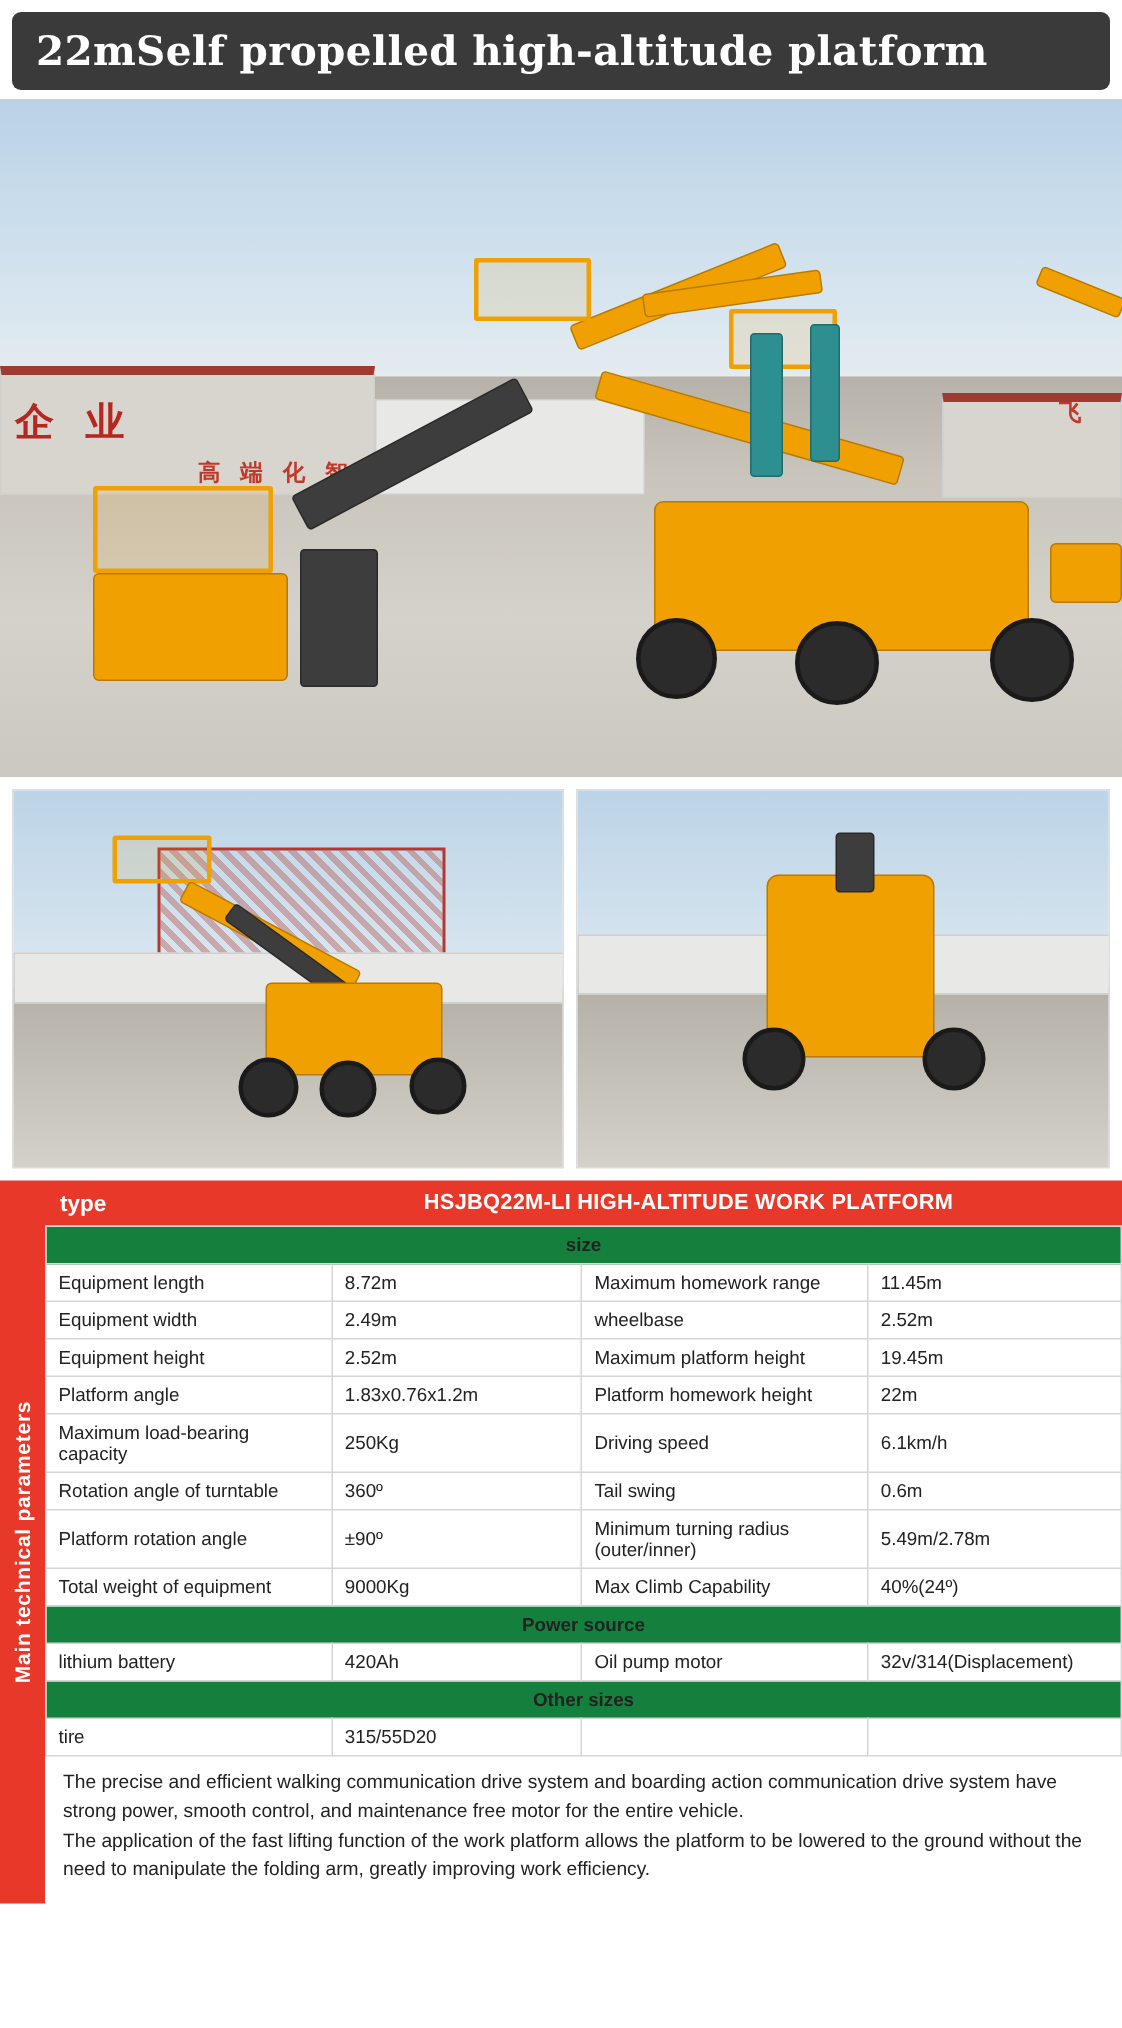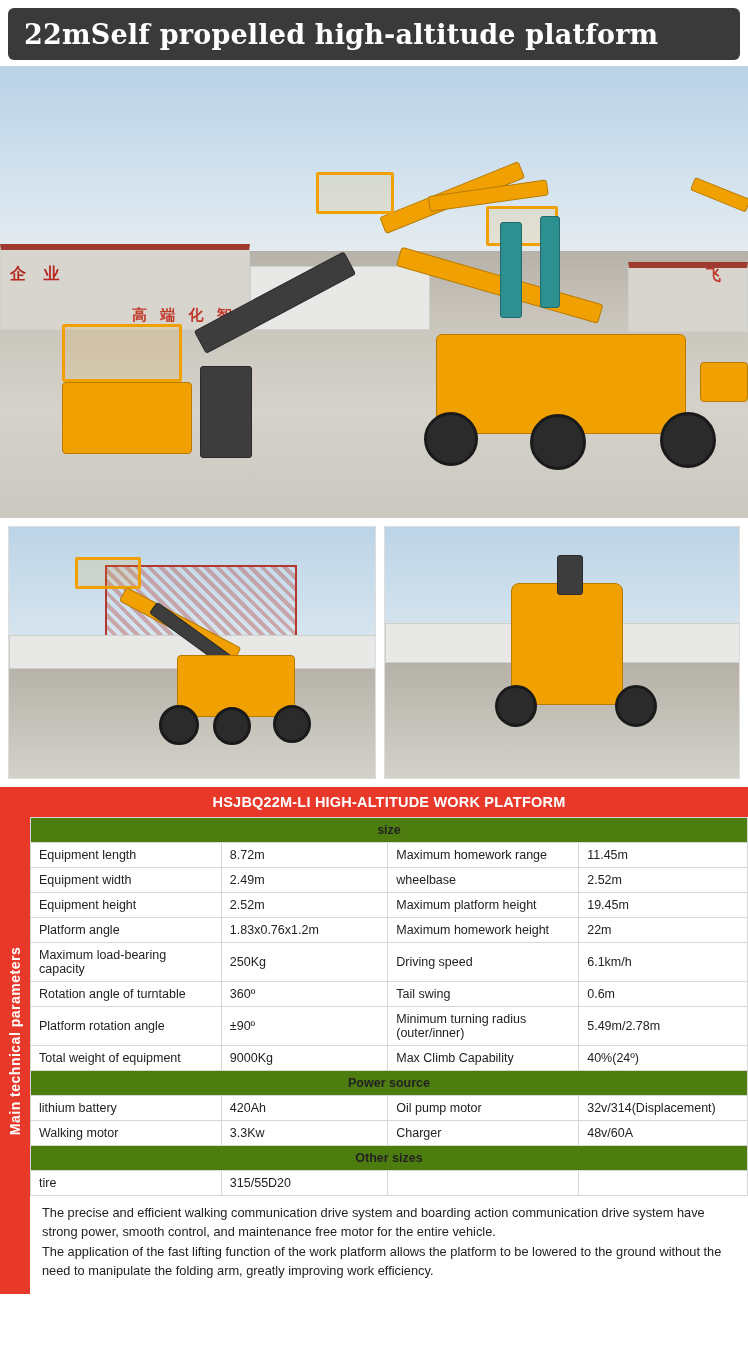--- a/index.html
+++ b/index.html
@@ -56,21 +56,21 @@
     position: absolute;
     background: #e8e8e6;
     border: 1px solid #cfcfcb;
   }
   .bld.red-roof { background: #d8d5cf; border-top: 6px solid #9f3a30; }
   .bld-sign {
     position: absolute;
     color: #b5271f;
     font-family: "DejaVu Sans", sans-serif;
     font-weight: bold;
-    font-size: 16px;
+    font-size: 26px;
     letter-spacing: 6px;
     white-space: nowrap;
   }
   .bld-sign.small { font-size: 15px; letter-spacing: 4px; color: #c0392b; }
   .boom {
     position: absolute;
     background: #f0a000;
     border: 1px solid #b87b00;
     border-radius: 3px;
     transform-origin: left bottom;
@@ -183,21 +183,21 @@
   table.spec td {
     border: 1px solid #d6d6d6;
     padding: 5px 8px;
     height: 22px;
     vertical-align: middle;
   }
   td.group {
     text-align: center;
     font-weight: bold;
     font-size: 12.5px;
-    background: #4d7c0f;
+    background: #15803d;
     color: #222222;
   }
   td.k { width: 192px; }
   td.v { width: 167px; }
   td.k2 { width: 192px; }
   td.v2 { width: 169px; }
 
   .notes {
     padding: 8px 10px 12px 12px;
     font-size: 12.8px;
@@ -278,20 +278,21 @@
     </div>
   </div>
 
   <div class="spec-wrap">
     <div class="side-label">
       <span>Main technical parameters</span>
     </div>
 
     <div class="spec-body">
       <div class="type-row">
+        <div class="type-key">type</div>
         <div class="type-val">HSJBQ22M-LI HIGH-ALTITUDE WORK PLATFORM</div>
       </div>
 
       <table class="spec">
         <tbody>
           <tr>
             <td class="group" colspan="4">size</td>
           </tr>
 
           <tr>
@@ -308,21 +309,21 @@
           </tr>
           <tr>
             <td class="k">Equipment height</td>
             <td class="v">2.52m</td>
             <td class="k2">Maximum platform height</td>
             <td class="v2">19.45m</td>
           </tr>
           <tr>
             <td class="k">Platform angle</td>
             <td class="v">1.83x0.76x1.2m</td>
-            <td class="k2">Maximum homework height</td>
+            <td class="k2">Platform homework height</td>
             <td class="v2">22m</td>
           </tr>
 
 
           <tr>
             <td class="k">Maximum load-bearing capacity</td>
             <td class="v">250Kg</td>
             <td class="k2">Driving speed</td>
             <td class="v2">6.1km/h</td>
           </tr>
@@ -347,26 +348,20 @@
 
           <tr>
             <td class="group" colspan="4">Power source</td>
           </tr>
 
           <tr>
             <td class="k">lithium battery</td>
             <td class="v">420Ah</td>
             <td class="k2">Oil pump motor</td>
             <td class="v2">32v/314(Displacement)</td>
-          </tr>
-          <tr>
-            <td class="k">Walking motor</td>
-            <td class="v">3.3Kw</td>
-            <td class="k2">Charger</td>
-            <td class="v2">48v/60A</td>
           </tr>
 
           <tr>
             <td class="group" colspan="4">Other sizes</td>
           </tr>
 
           <tr>
             <td class="k">tire</td>
             <td class="v">315/55D20</td>
             <td class="k2"></td>

